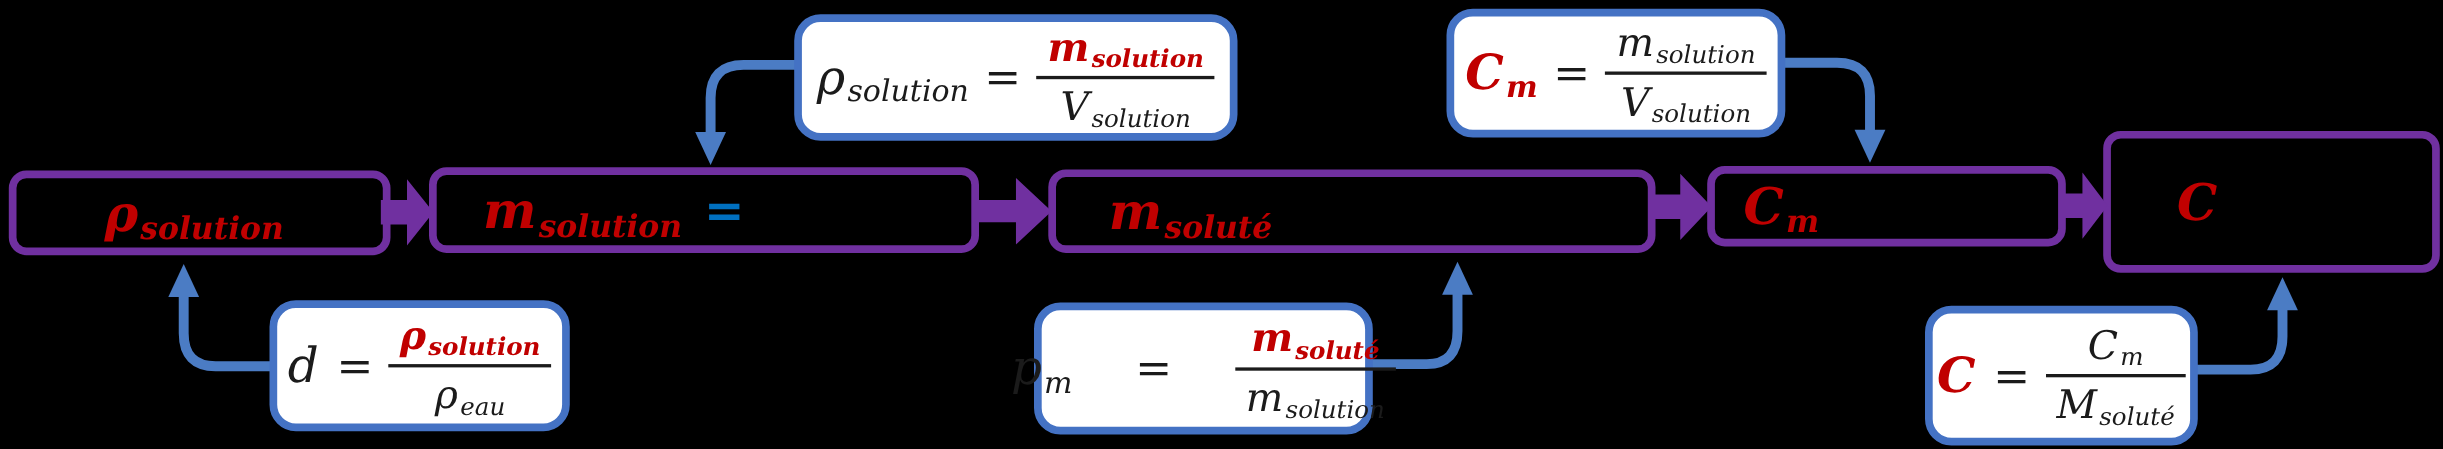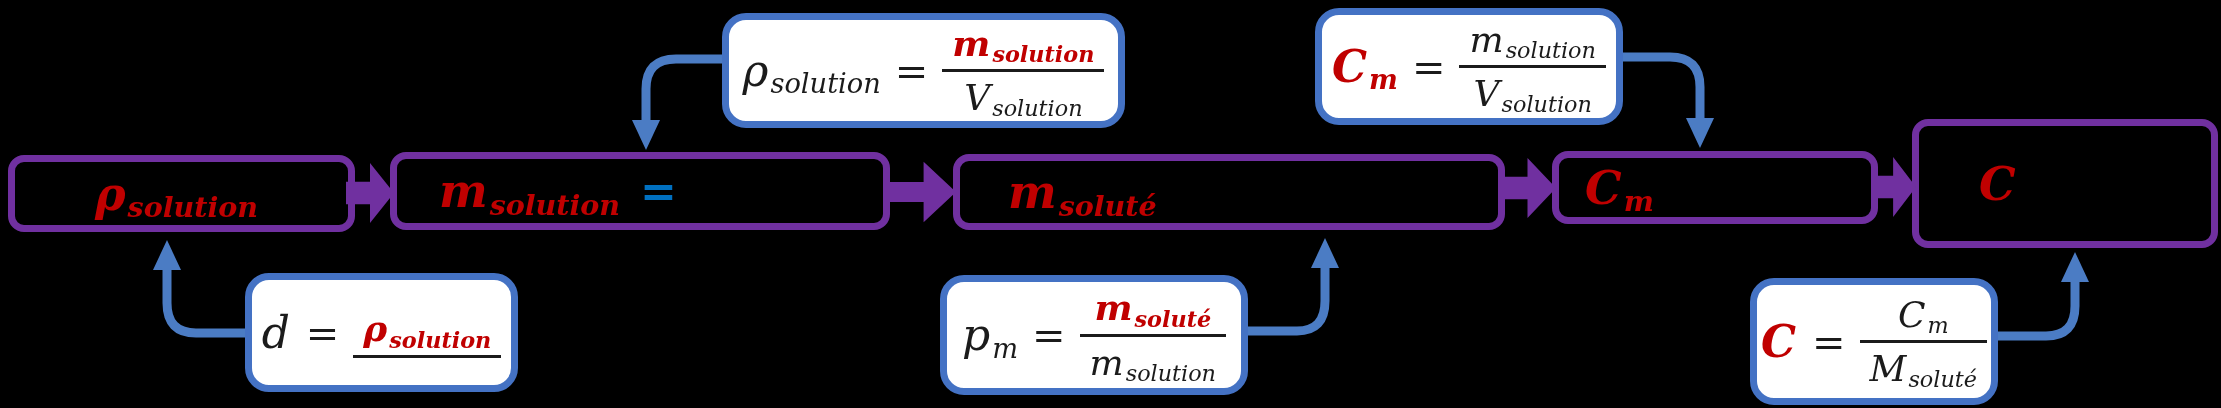--- a/index.html
+++ b/index.html
@@ -98,24 +98,25 @@
       <span class="num"><span>m</span><span class="sub">solution</span></span>
       <span class="den"><span>V</span><span class="sub">solution</span></span>
     </span>
   </div>
 
   <div class="fbox" style="left:245px;top:273px;width:273px;height:119px;">
     <span class="lhs"><span>d</span><span class="sub"></span></span>
     <span class="feq">=</span>
     <span class="frac">
       <span class="num hl"><span>ρ</span><span class="sub">solution</span></span>
+      <span class="den"><span>ρ</span><span class="sub">eau</span></span>
     </span>
   </div>
 
-  <div class="fbox" style="left:940px;top:275px;width:308px;height:120px;">
+  <div class="fbox" style="left:940px;top:275px;width:308px;height:120px;gap:43px;">
     <span class="lhs"><span>p</span><span class="sub">m</span></span>
     <span class="feq">=</span>
     <span class="frac">
       <span class="num hl"><span>m</span><span class="sub">soluté</span></span>
       <span class="den"><span>m</span><span class="sub">solution</span></span>
     </span>
   </div>
 
   <div class="fbox" style="left:1750px;top:278px;width:248px;height:127px;">
     <span class="lhs hl"><span>C</span><span class="sub"></span></span>

